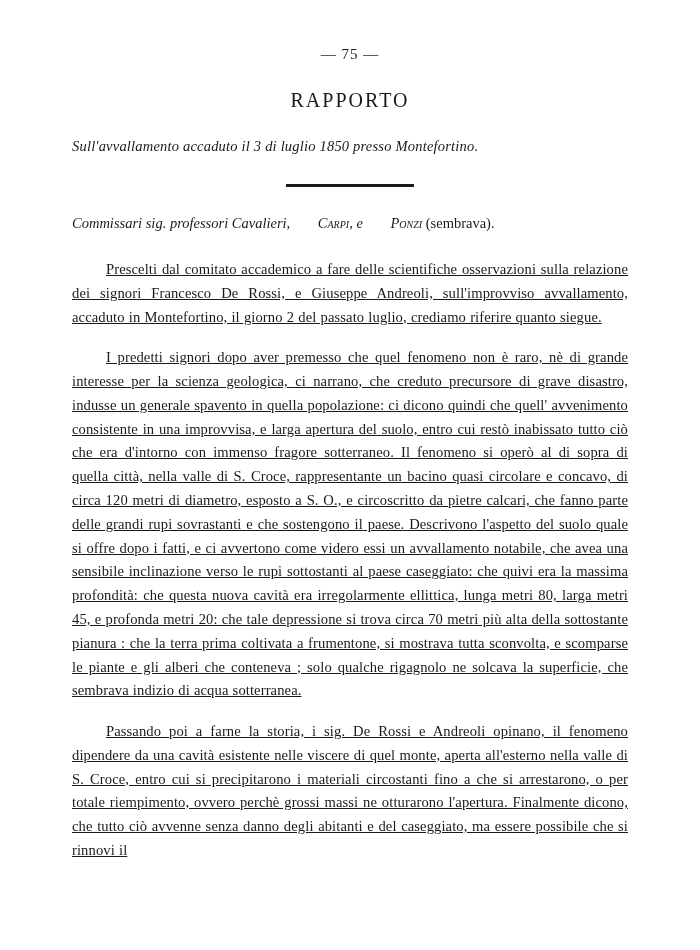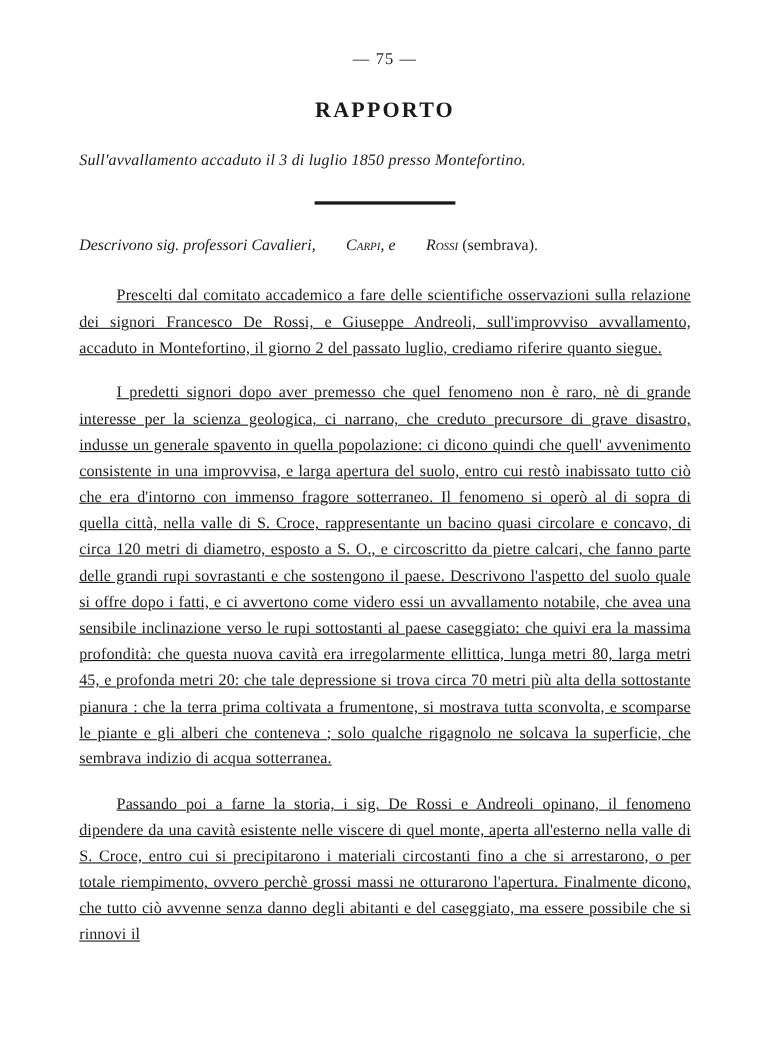--- a/index.html
+++ b/index.html
@@ -24,21 +24,21 @@
   .page-number {
     text-align: center;
     font-size: 15px;
     letter-spacing: 1px;
     margin: 0 0 26px 0;
     font-family: "Liberation Serif", serif;
   }
   .doc-title {
     text-align: center;
     font-size: 20px;
-    font-weight: bold;
+    font-weight: normal;
     letter-spacing: 2px;
     margin: 0 0 26px 0;
   }
   .subtitle {
     text-align: left;
     font-size: 14.5px;
     font-style: italic;
     margin: 0 0 18px 0;
     letter-spacing: 0.2px;
   }
@@ -89,20 +89,20 @@
 
   <h1 class="doc-title">RAPPORTO</h1>
 
   <div class="subtitle">Sull'avvallamento accaduto il 3 di luglio 1850 presso Montefortino.</div>
 
   <div class="rule-wrap">
     <span class="rule"></span>
   </div>
 
   <div class="commission">
-    <span>Descrivono sig. professori Cavalieri, </span><span class="smallcaps">Carpi</span><span>, e </span><span class="smallcaps">Rossi</span><span class="roman"> (sembrava).</span>
+    <span>Commissari sig. professori Cavalieri, </span><span class="smallcaps">Carpi</span><span>, e </span><span class="smallcaps">Ponzi</span><span class="roman"> (sembrava).</span>
   </div>
 
   <p class="body-par">Prescelti dal comitato accademico a fare delle scientifiche osservazioni sulla relazione dei signori Francesco De Rossi, e Giuseppe Andreoli, sull'improvviso avvallamento, accaduto in Montefortino, il giorno 2 del passato luglio, crediamo riferire quanto siegue.</p>
   <p class="body-par">I predetti signori dopo aver premesso che quel fenomeno non è raro, nè di grande interesse per la scienza geologica, ci narrano, che creduto precursore di grave disastro, indusse un generale spavento in quella popolazione: ci dicono quindi che quell' avvenimento consistente in una improvvisa, e larga apertura del suolo, entro cui restò inabissato tutto ciò che era d'intorno con immenso fragore sotterraneo. Il fenomeno si operò al di sopra di quella città, nella valle di S. Croce, rappresentante un bacino quasi circolare e concavo, di circa 120 metri di diametro, esposto a S. O., e circoscritto da pietre calcari, che fanno parte delle grandi rupi sovrastanti e che sostengono il paese. Descrivono l'aspetto del suolo quale si offre dopo i fatti, e ci avvertono come videro essi un avvallamento notabile, che avea una sensibile inclinazione verso le rupi sottostanti al paese caseggiato: che quivi era la massima profondità: che questa nuova cavità era irregolarmente ellittica, lunga metri 80, larga metri 45, e profonda metri 20: che tale depressione si trova circa 70 metri più alta della sottostante pianura : che la terra prima coltivata a frumentone, si mostrava tutta sconvolta, e scomparse le piante e gli alberi che conteneva ; solo qualche rigagnolo ne solcava la superficie, che sembrava indizio di acqua sotterranea.</p>
   <p class="body-par">Passando poi a farne la storia, i sig. De Rossi e Andreoli opinano, il fenomeno dipendere da una cavità esistente nelle viscere di quel monte, aperta all'esterno nella valle di S. Croce, entro cui si precipitarono i materiali circostanti fino a che si arrestarono, o per totale riempimento, ovvero perchè grossi massi ne otturarono l'apertura. Finalmente dicono, che tutto ciò avvenne senza danno degli abitanti e del caseggiato, ma essere possibile che si rinnovi il</p>
 
 </div>
 
 </body></html>

